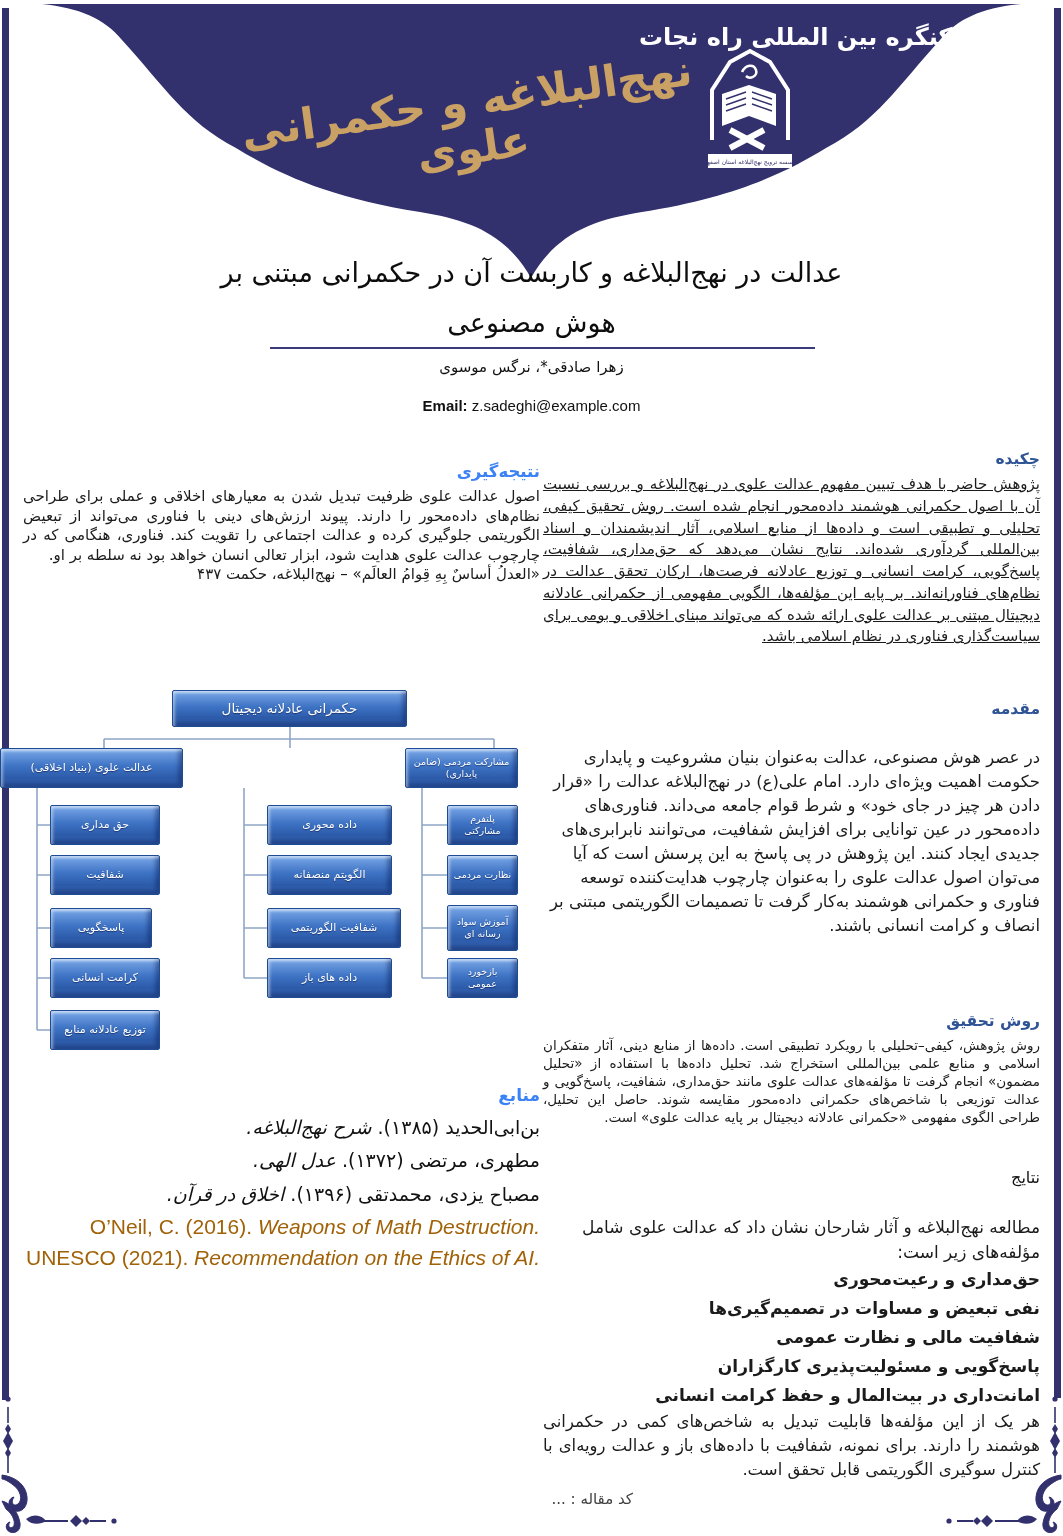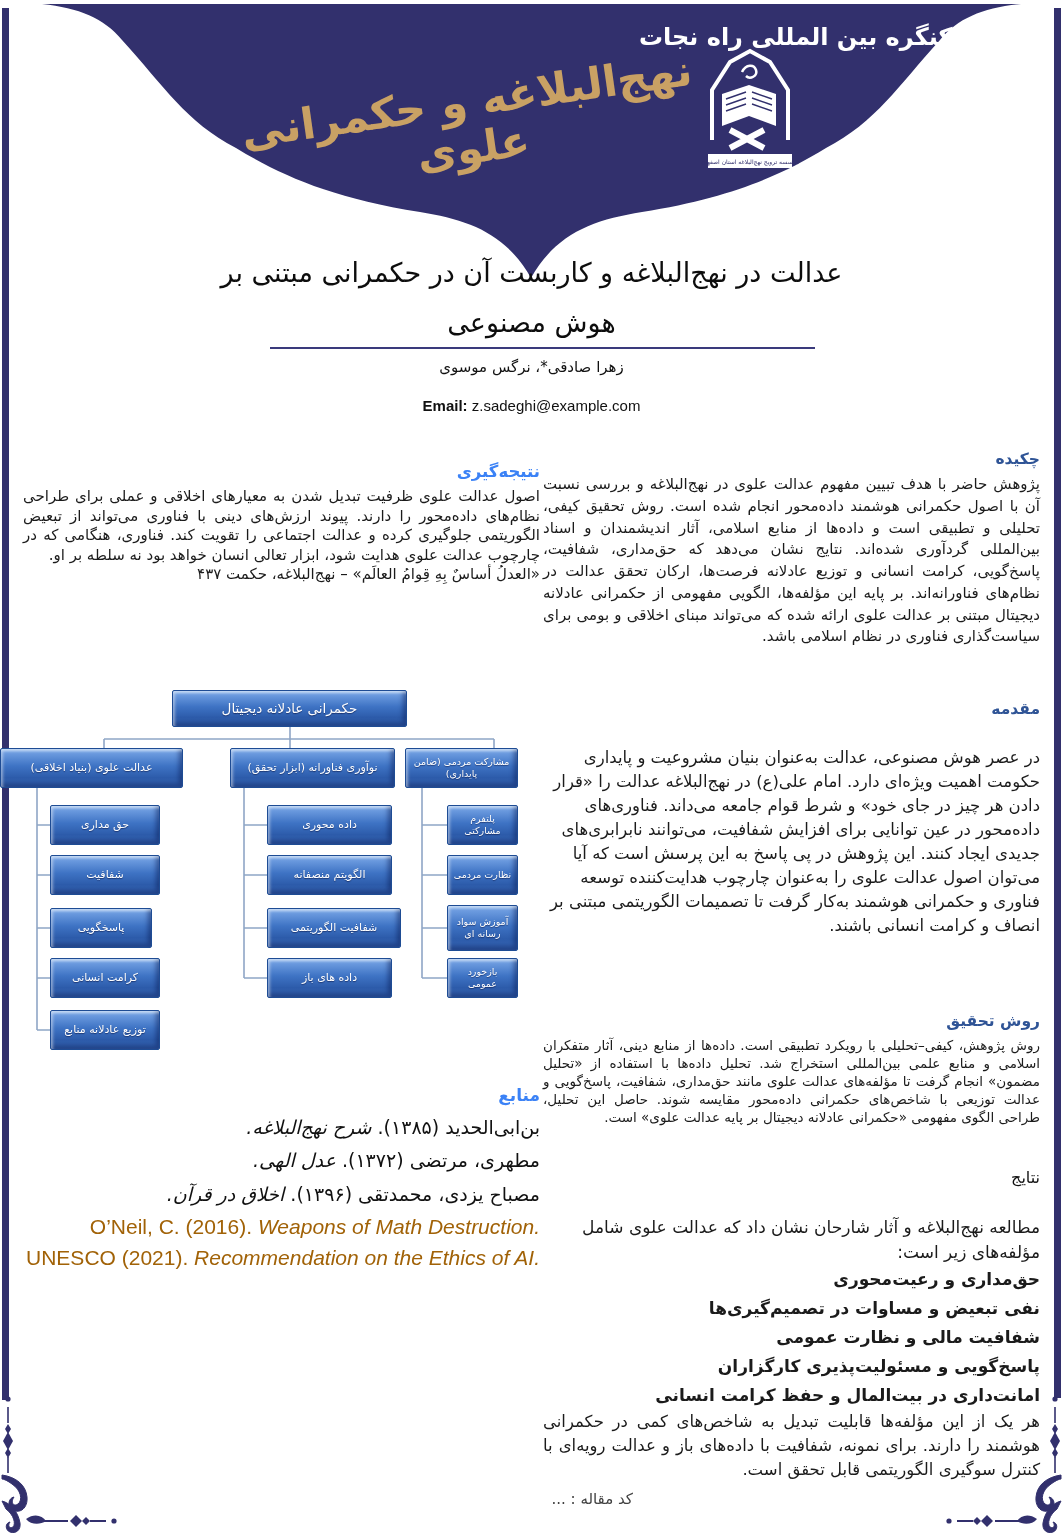--- a/index.html
+++ b/index.html
@@ -27,21 +27,21 @@
   .email-line b{font-weight:bold;}
   
   .sec{position:absolute;width:497px;}
   .col-r{right:23px;}
   .col-l{left:23px;width:517px;}
   .h-blue{color:#2F5496;font-weight:bold;font-size:15.5px;margin:0 0 6px 0;}
   .h-black{color:#3b82f6;font-weight:bold;font-size:16.5px;margin:0 0 6px 0;}
   .h-plain{color:#111;font-weight:400;font-size:16px;margin:0 0 4px 0;}
   .just{text-align:justify;}
   .ragged{text-align:right;margin-top:28px;}
-  .abstract-body{font-size:15px;line-height:1.45;}
+  .abstract-body{font-size:15px;line-height:1.45;text-decoration:underline;}
   .intro-body{font-size:16.5px;line-height:24px;}
   .method-body{font-size:13.5px;line-height:18px;}
   .results-intro{font-size:17px;line-height:25px;}
   .results-item{font-size:17px;line-height:29px;font-weight:bold;text-align:right;}
   .results-outro{font-size:16.5px;line-height:24px;}
   .conclusion-body{font-size:15px;line-height:19.5px;}
   .conclusion-quote{font-size:15px;line-height:19.5px;text-align:right;}
   
   .refs{position:absolute;top:1085px;left:0;width:540px;}
   .ref-fa{font-size:19px;line-height:1.75;text-align:right;color:#111;}
@@ -145,21 +145,20 @@
       <g stroke="#8fa6c6" stroke-width="1.6" fill="none">
         <path d="M290,44 V56 M104,56 H494 M104,56 V65 M290,56 V65 M494,56 V65"></path>
         <path d="M37,105 V347 M37,142 H50 M37,192 H50 M37,245 H50 M37,295 H50 M37,347 H50"></path>
         <path d="M244,105 V295 M244,142 H267 M244,192 H267 M244,245 H267 M244,295 H267"></path>
         <path d="M422,105 V295 M422,142 H447 M422,192 H447 M422,245 H447 M422,295 H447"></path>
       </g>
     </svg>
     <div class="dbox root" style="left:172px;top:7px;width:235px;height:37px">حکمرانی عادلانه دیجیتال</div>
 
     <div class="dbox" style="left:0px;top:65px;width:183px;height:40px">عدالت علوی (بنیاد اخلاقی)</div>
-    <div class="dbox" style="left:230px;top:65px;width:165px;height:40px">نوآوری فناورانه (ابزار تحقق)</div>
     <div class="dbox" style="left:405px;top:65px;width:113px;height:40px;font-size:9.5px">مشارکت مردمی (ضامن پایداری)</div>
 
     <div class="dbox" style="left:50px;top:122px;width:110px;height:40px">حق مداری</div>
     <div class="dbox" style="left:50px;top:172px;width:110px;height:40px">شفافیت</div>
     <div class="dbox" style="left:50px;top:225px;width:102px;height:40px">پاسخگویی</div>
     <div class="dbox" style="left:50px;top:275px;width:110px;height:40px">کرامت انسانی</div>
     <div class="dbox" style="left:50px;top:327px;width:110px;height:40px">توزیع عادلانه منابع</div>
 
     <div class="dbox" style="left:267px;top:122px;width:125px;height:40px">داده محوری</div>
     <div class="dbox" style="left:267px;top:172px;width:125px;height:40px">الگویتم منصفانه</div>

